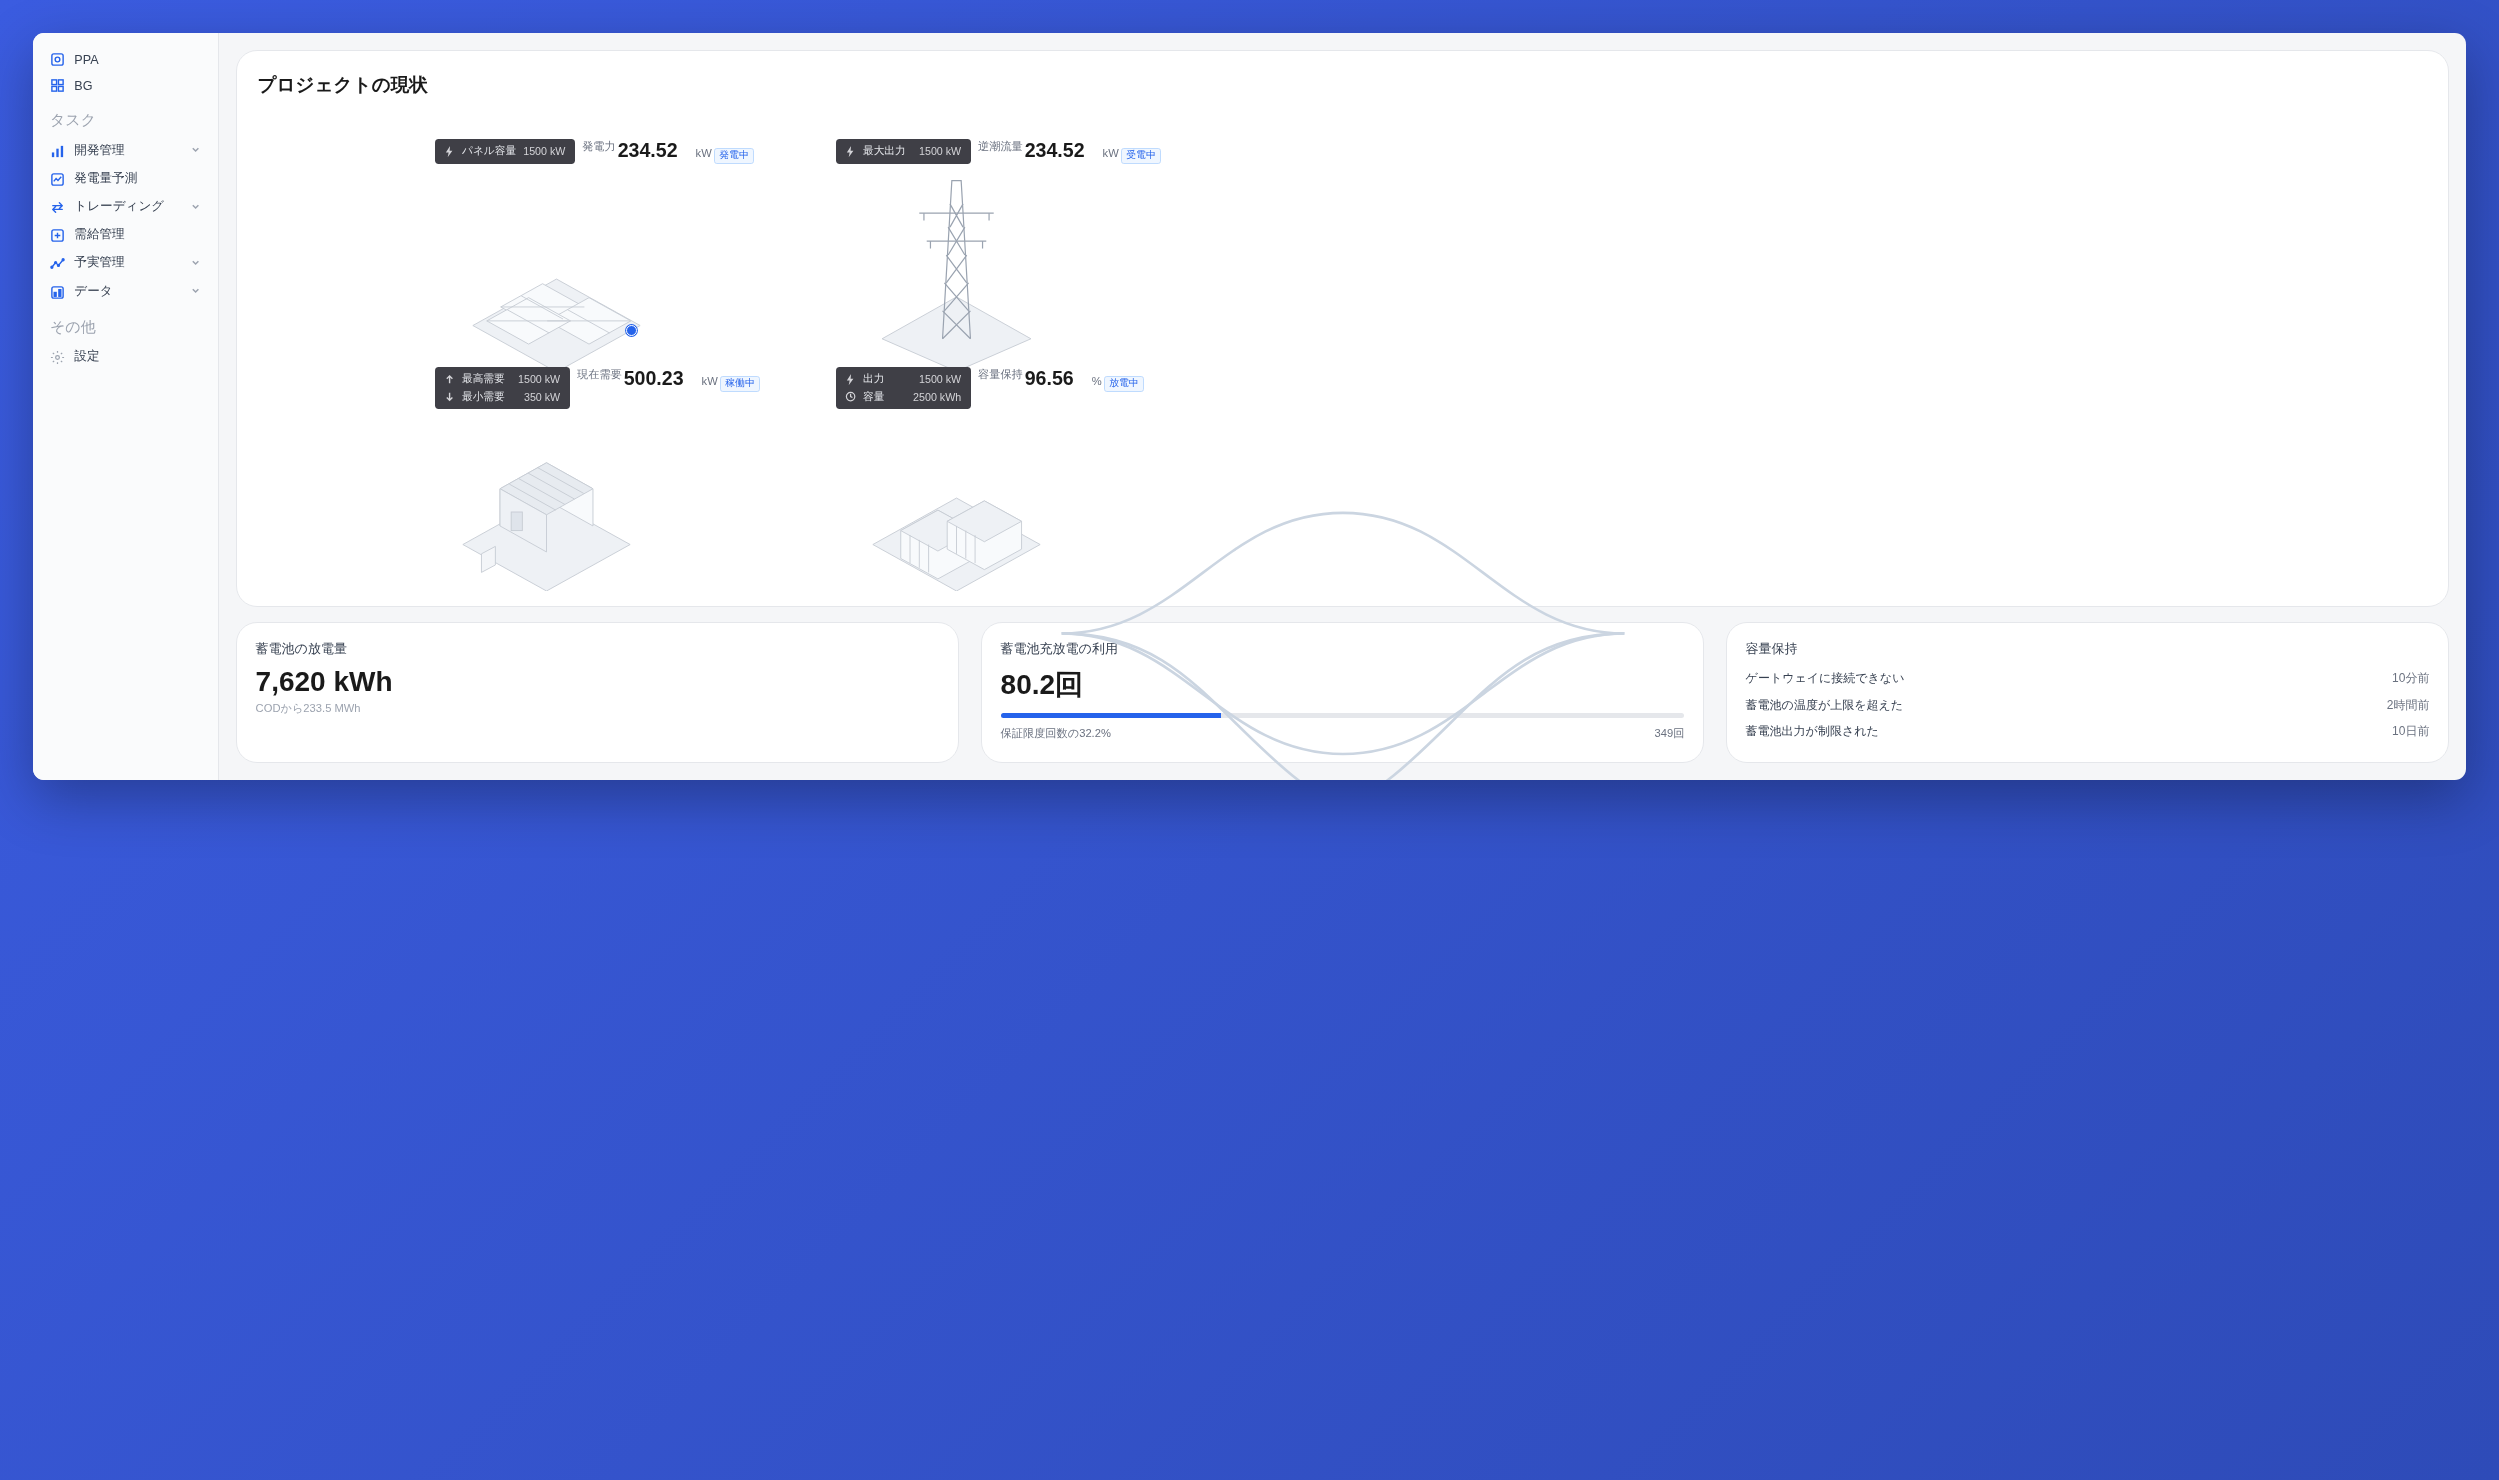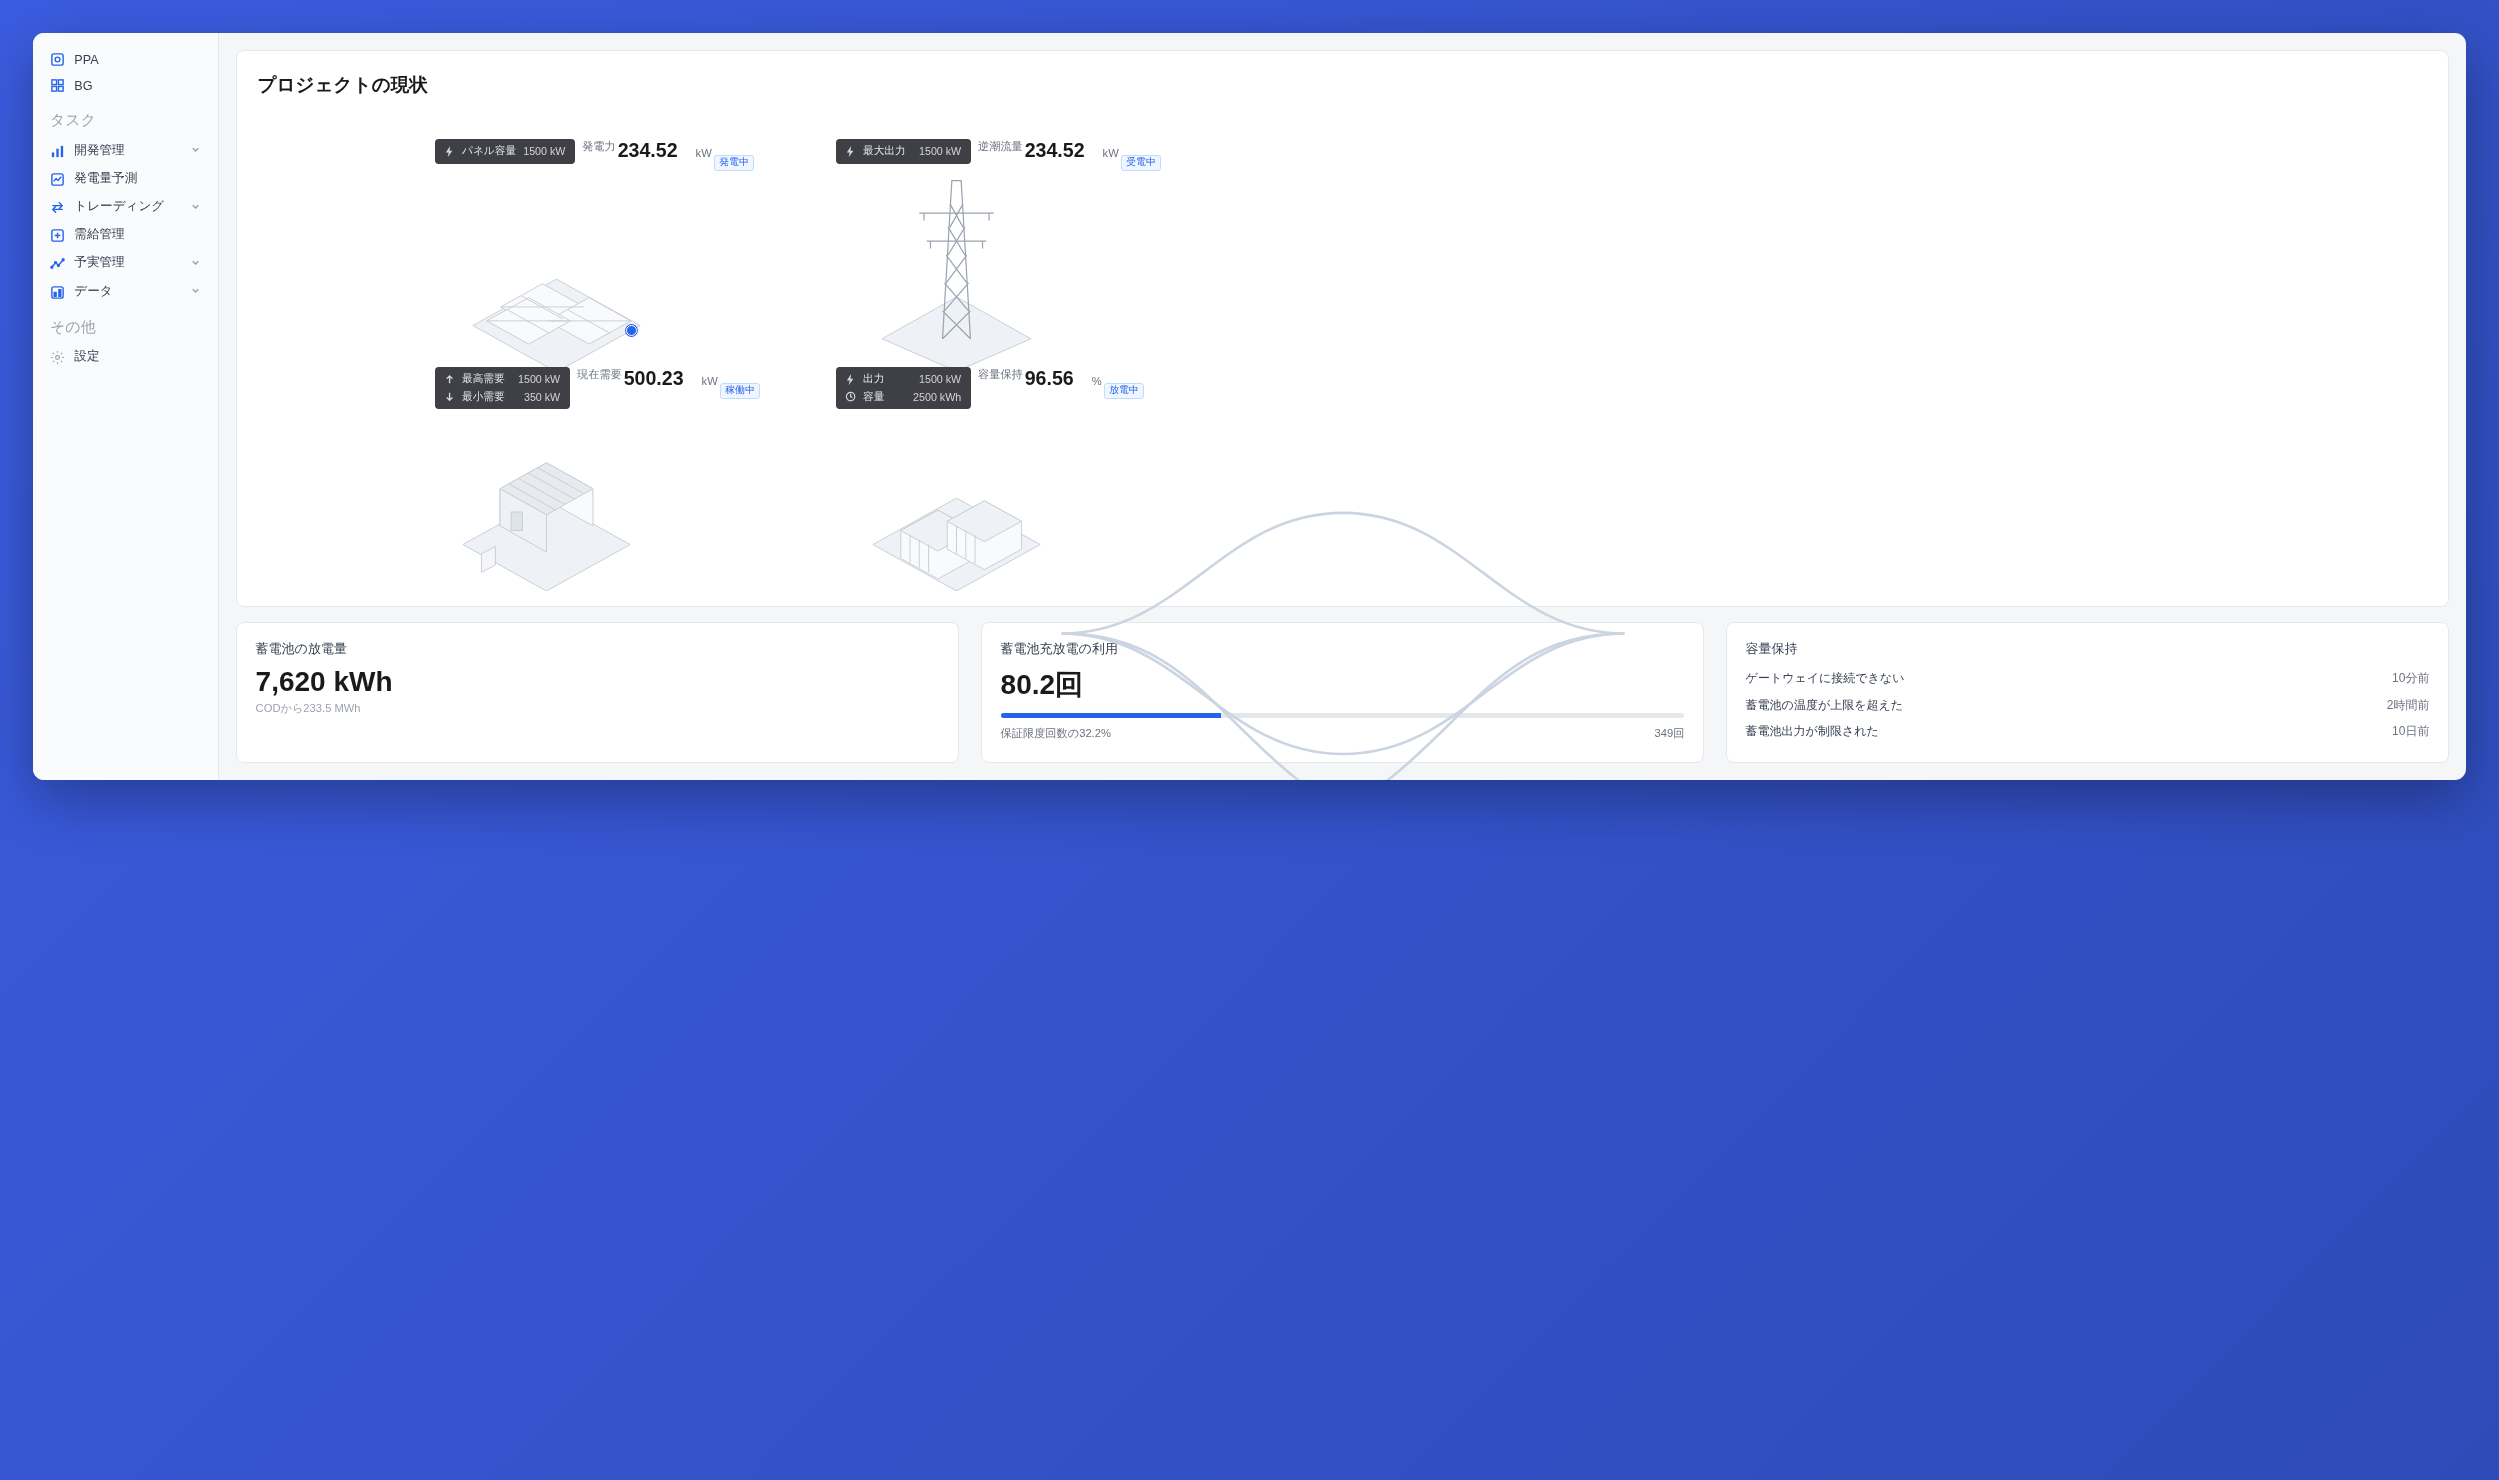--- a/index.html
+++ b/index.html
@@ -50,21 +50,21 @@
 
 
 .main {
   flex: 1;
   padding: 17px;
   overflow: auto;
 }
 .card {
   background: #fff;
   border: 0.9px solid #e5e7eb;
-  border-radius: 8px;
+  border-radius: 21px;
   padding: 20.5px;
 }
 .title {
   font-size: 18.6px;
   font-weight: 700;
   margin-bottom: 13px;
 }
 
 
 .diagram {
@@ -96,21 +96,21 @@
 .stat .big { font-size: 19.6px; font-weight: 700; display: flex; align-items: baseline; gap: 18px; }
 .stat .big .unit { font-size: 11.2px; font-weight: 500; color: #6b7280; }
 .badge {
   display: inline-block;
   font-size: 9.8px;
   color: #2563eb;
   border: 0.9px solid #bfdbfe;
   background: #eff6ff;
   border-radius: 2.8px;
   padding: 0.9px 4.7px;
-  margin-top: 16px;
+  margin-top: 9px;
   width: fit-content;
   font-family: Liberation Serif, serif;
 }
 
 .iso {
   position: absolute;
   width: 205px;
   height: 158px;
 }
 .iso svg { width: 100%; height: 100%; }

